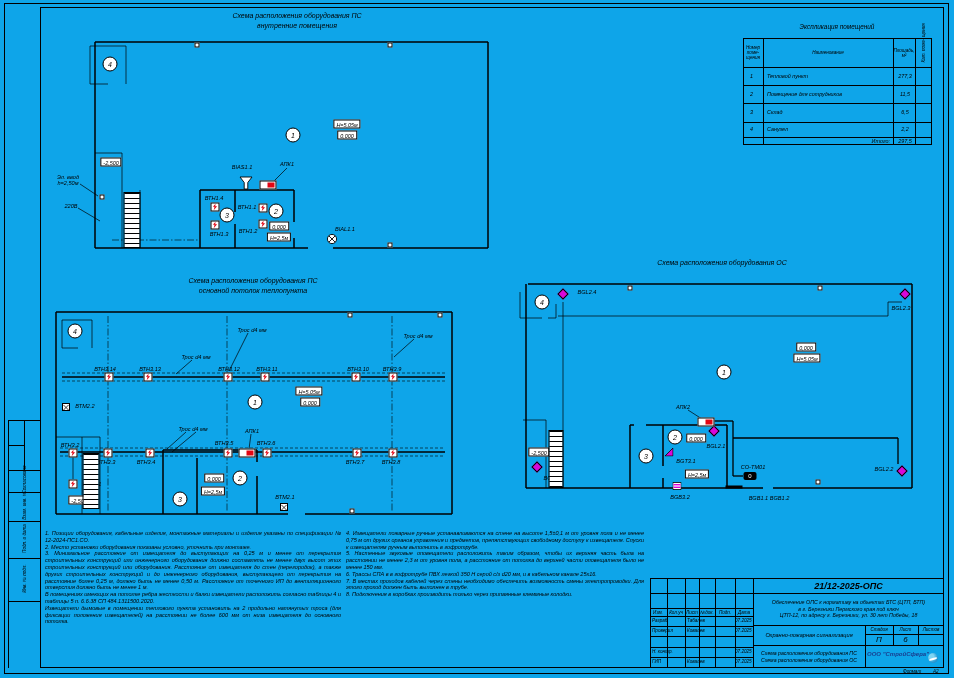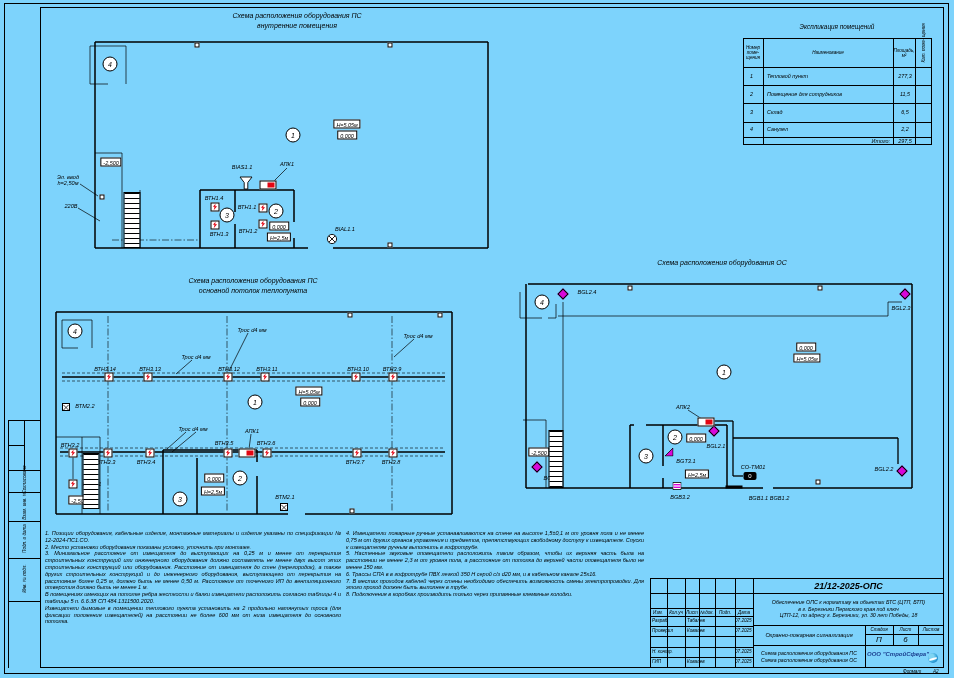--- a/index.html
+++ b/index.html
@@ -1,18 +1,18 @@
 <!DOCTYPE html>
 <html><head>
 <meta charset="utf-8">
 <style>
   * { margin:0; padding:0; box-sizing:border-box; }
   html,body { background:#fff; }
   body { font-family:"Liberation Sans", sans-serif; }
-  #sheet { position:relative; width:954px; height:678px; background:#7dd3fc; overflow:hidden; }
+  #sheet { position:relative; width:954px; height:678px; background:#0ea5e9; overflow:hidden; }
   #outer-border { position:absolute; left:4px; top:3px; width:945px; height:671px; border:1px solid #000; }
   #frame { position:absolute; left:40px; top:7px; width:904px; height:661px; border:1.4px solid #000; }
   svg.linework { position:absolute; left:0; top:0; width:954px; height:678px; pointer-events:none; }
   .plan-title { position:absolute; transform:translateX(-50%); text-align:center; white-space:pre-line;
     font-size:7px; line-height:9.5px; font-style:italic; color:#000; }
   .it { position:absolute; transform:translate(-50%,-50%); color:#000; }
   .it-lbl, .it-lbl2 { font-size:5.6px; font-style:italic; white-space:nowrap; line-height:6px; }
   .it-lbl2 { white-space:pre-line; text-align:center; }
   .it-box { font-size:5.4px; font-style:italic; white-space:nowrap; border:0.8px solid #000; background:#fff; padding:0.5px 2px; line-height:6px; }
   .it-circle { width:15px; height:15px; border:0.9px solid #000; border-radius:50%; background:#fff;

